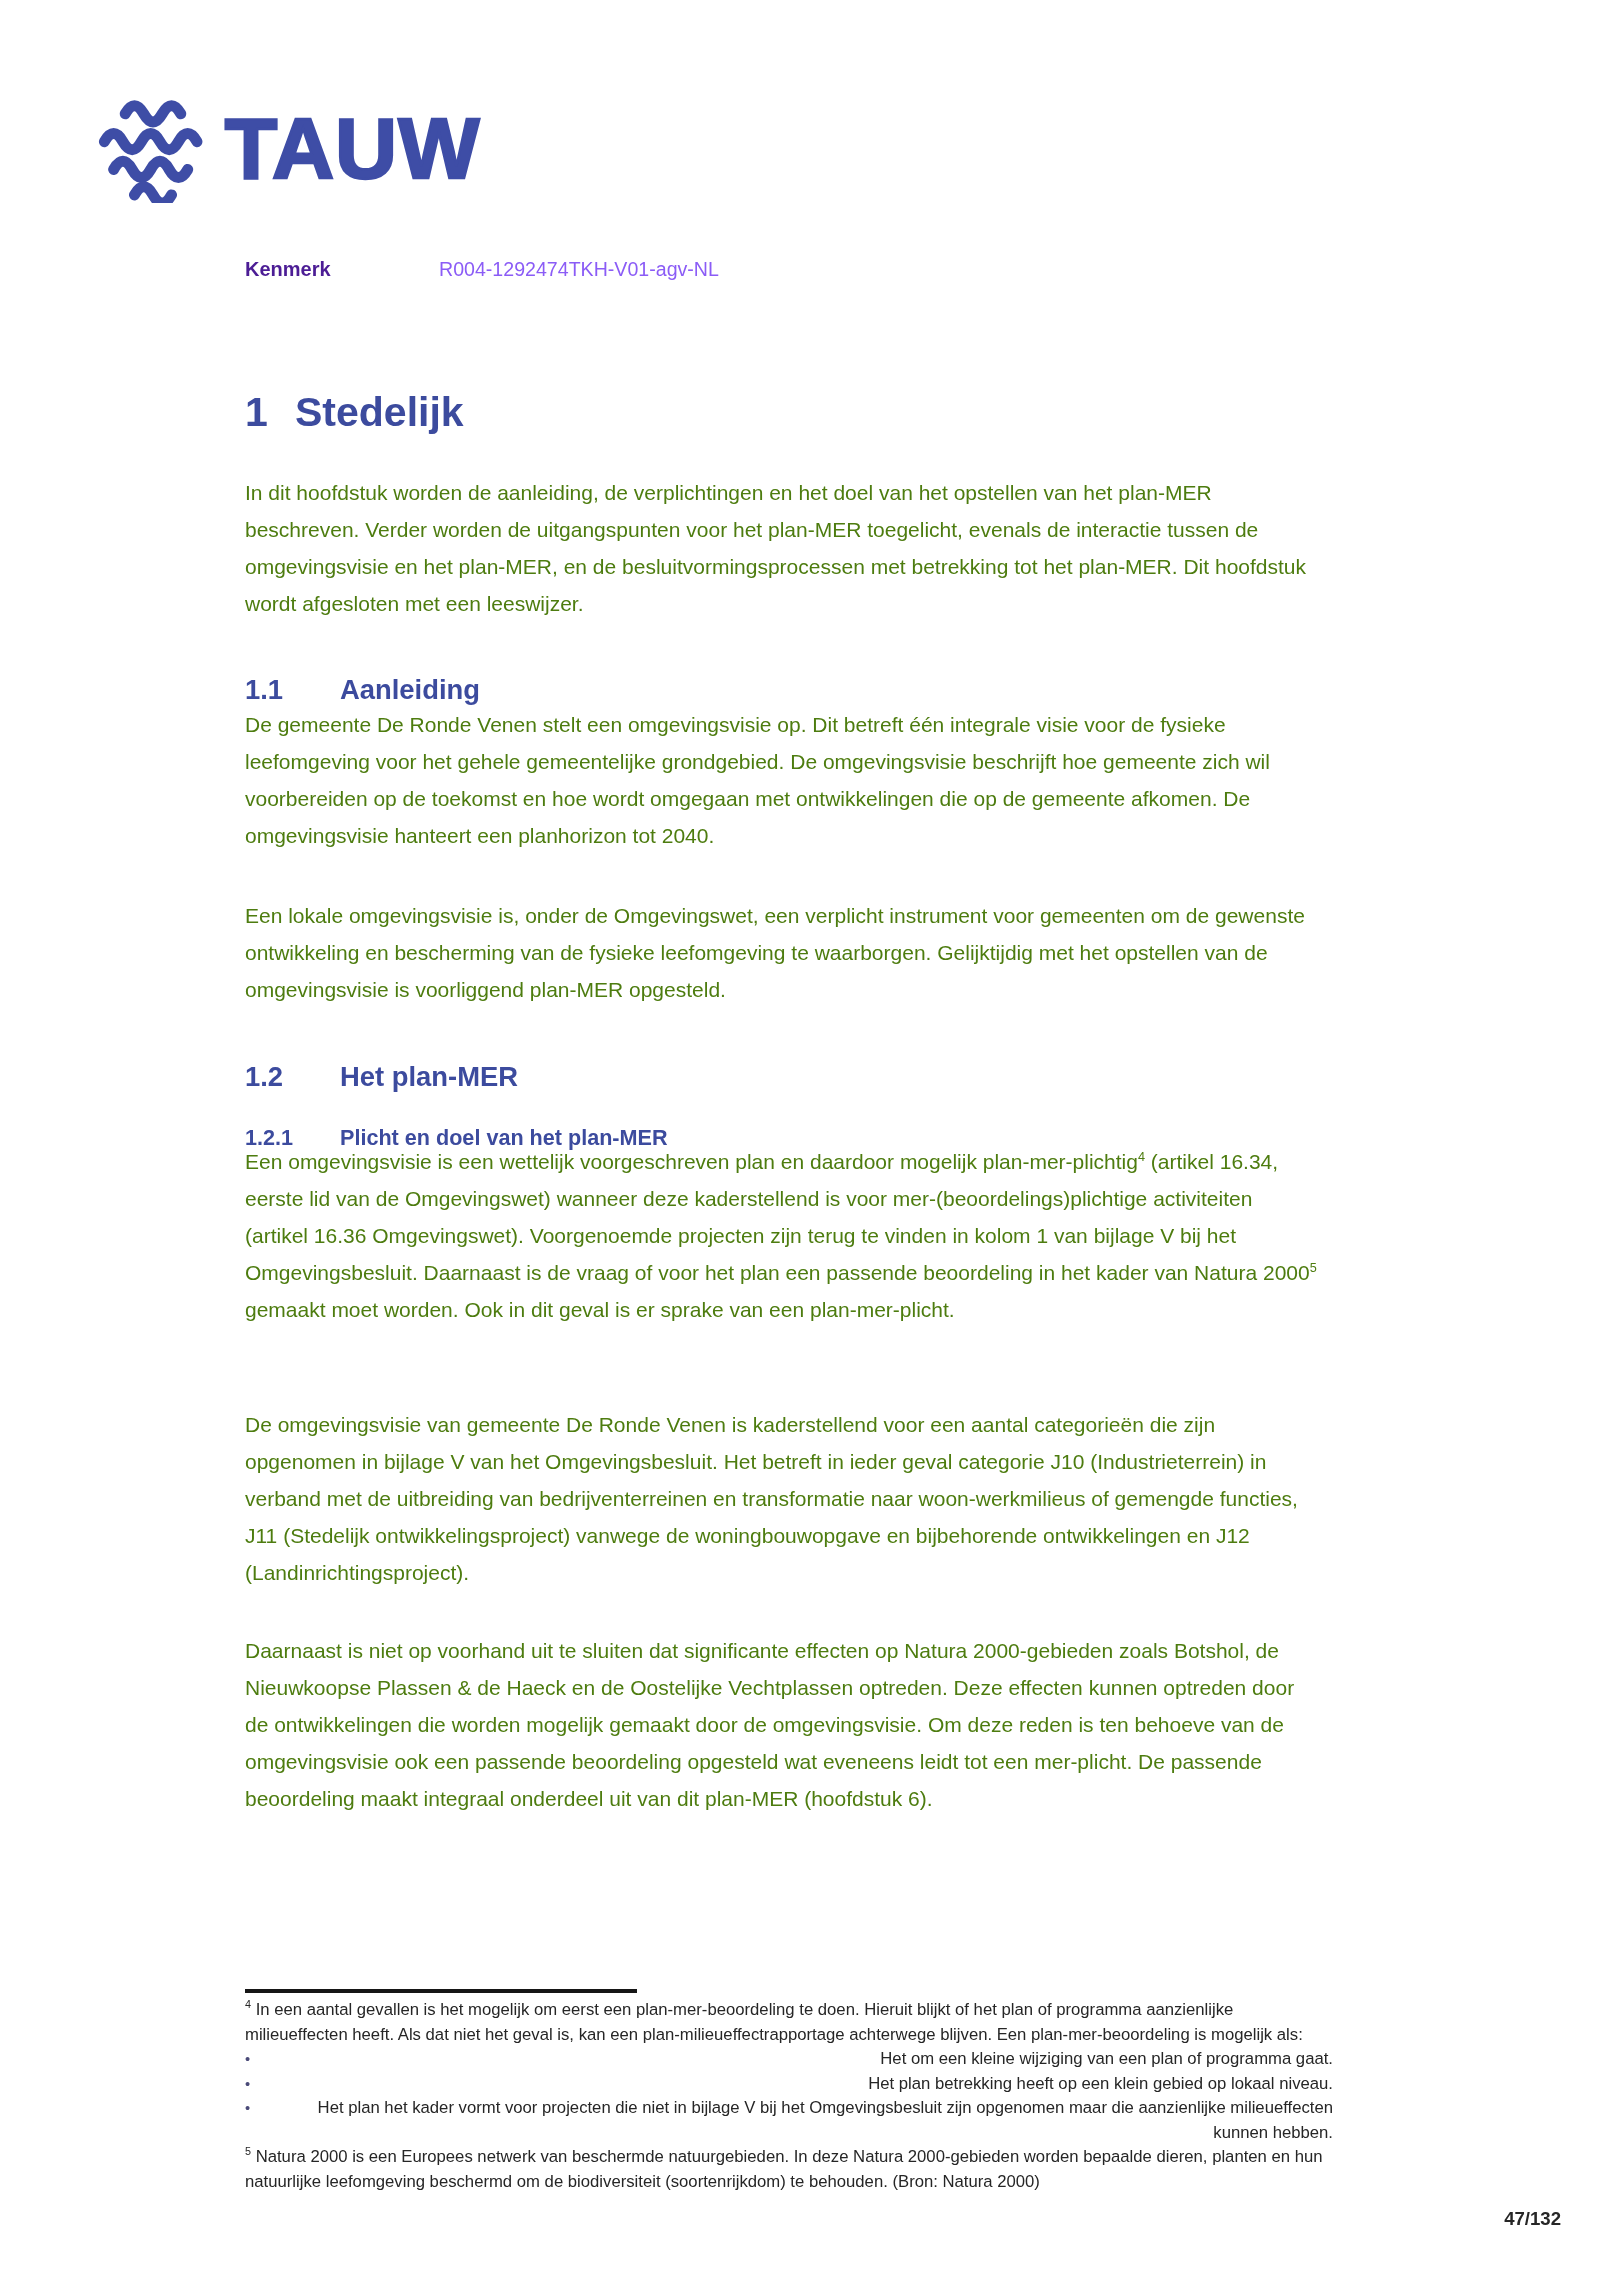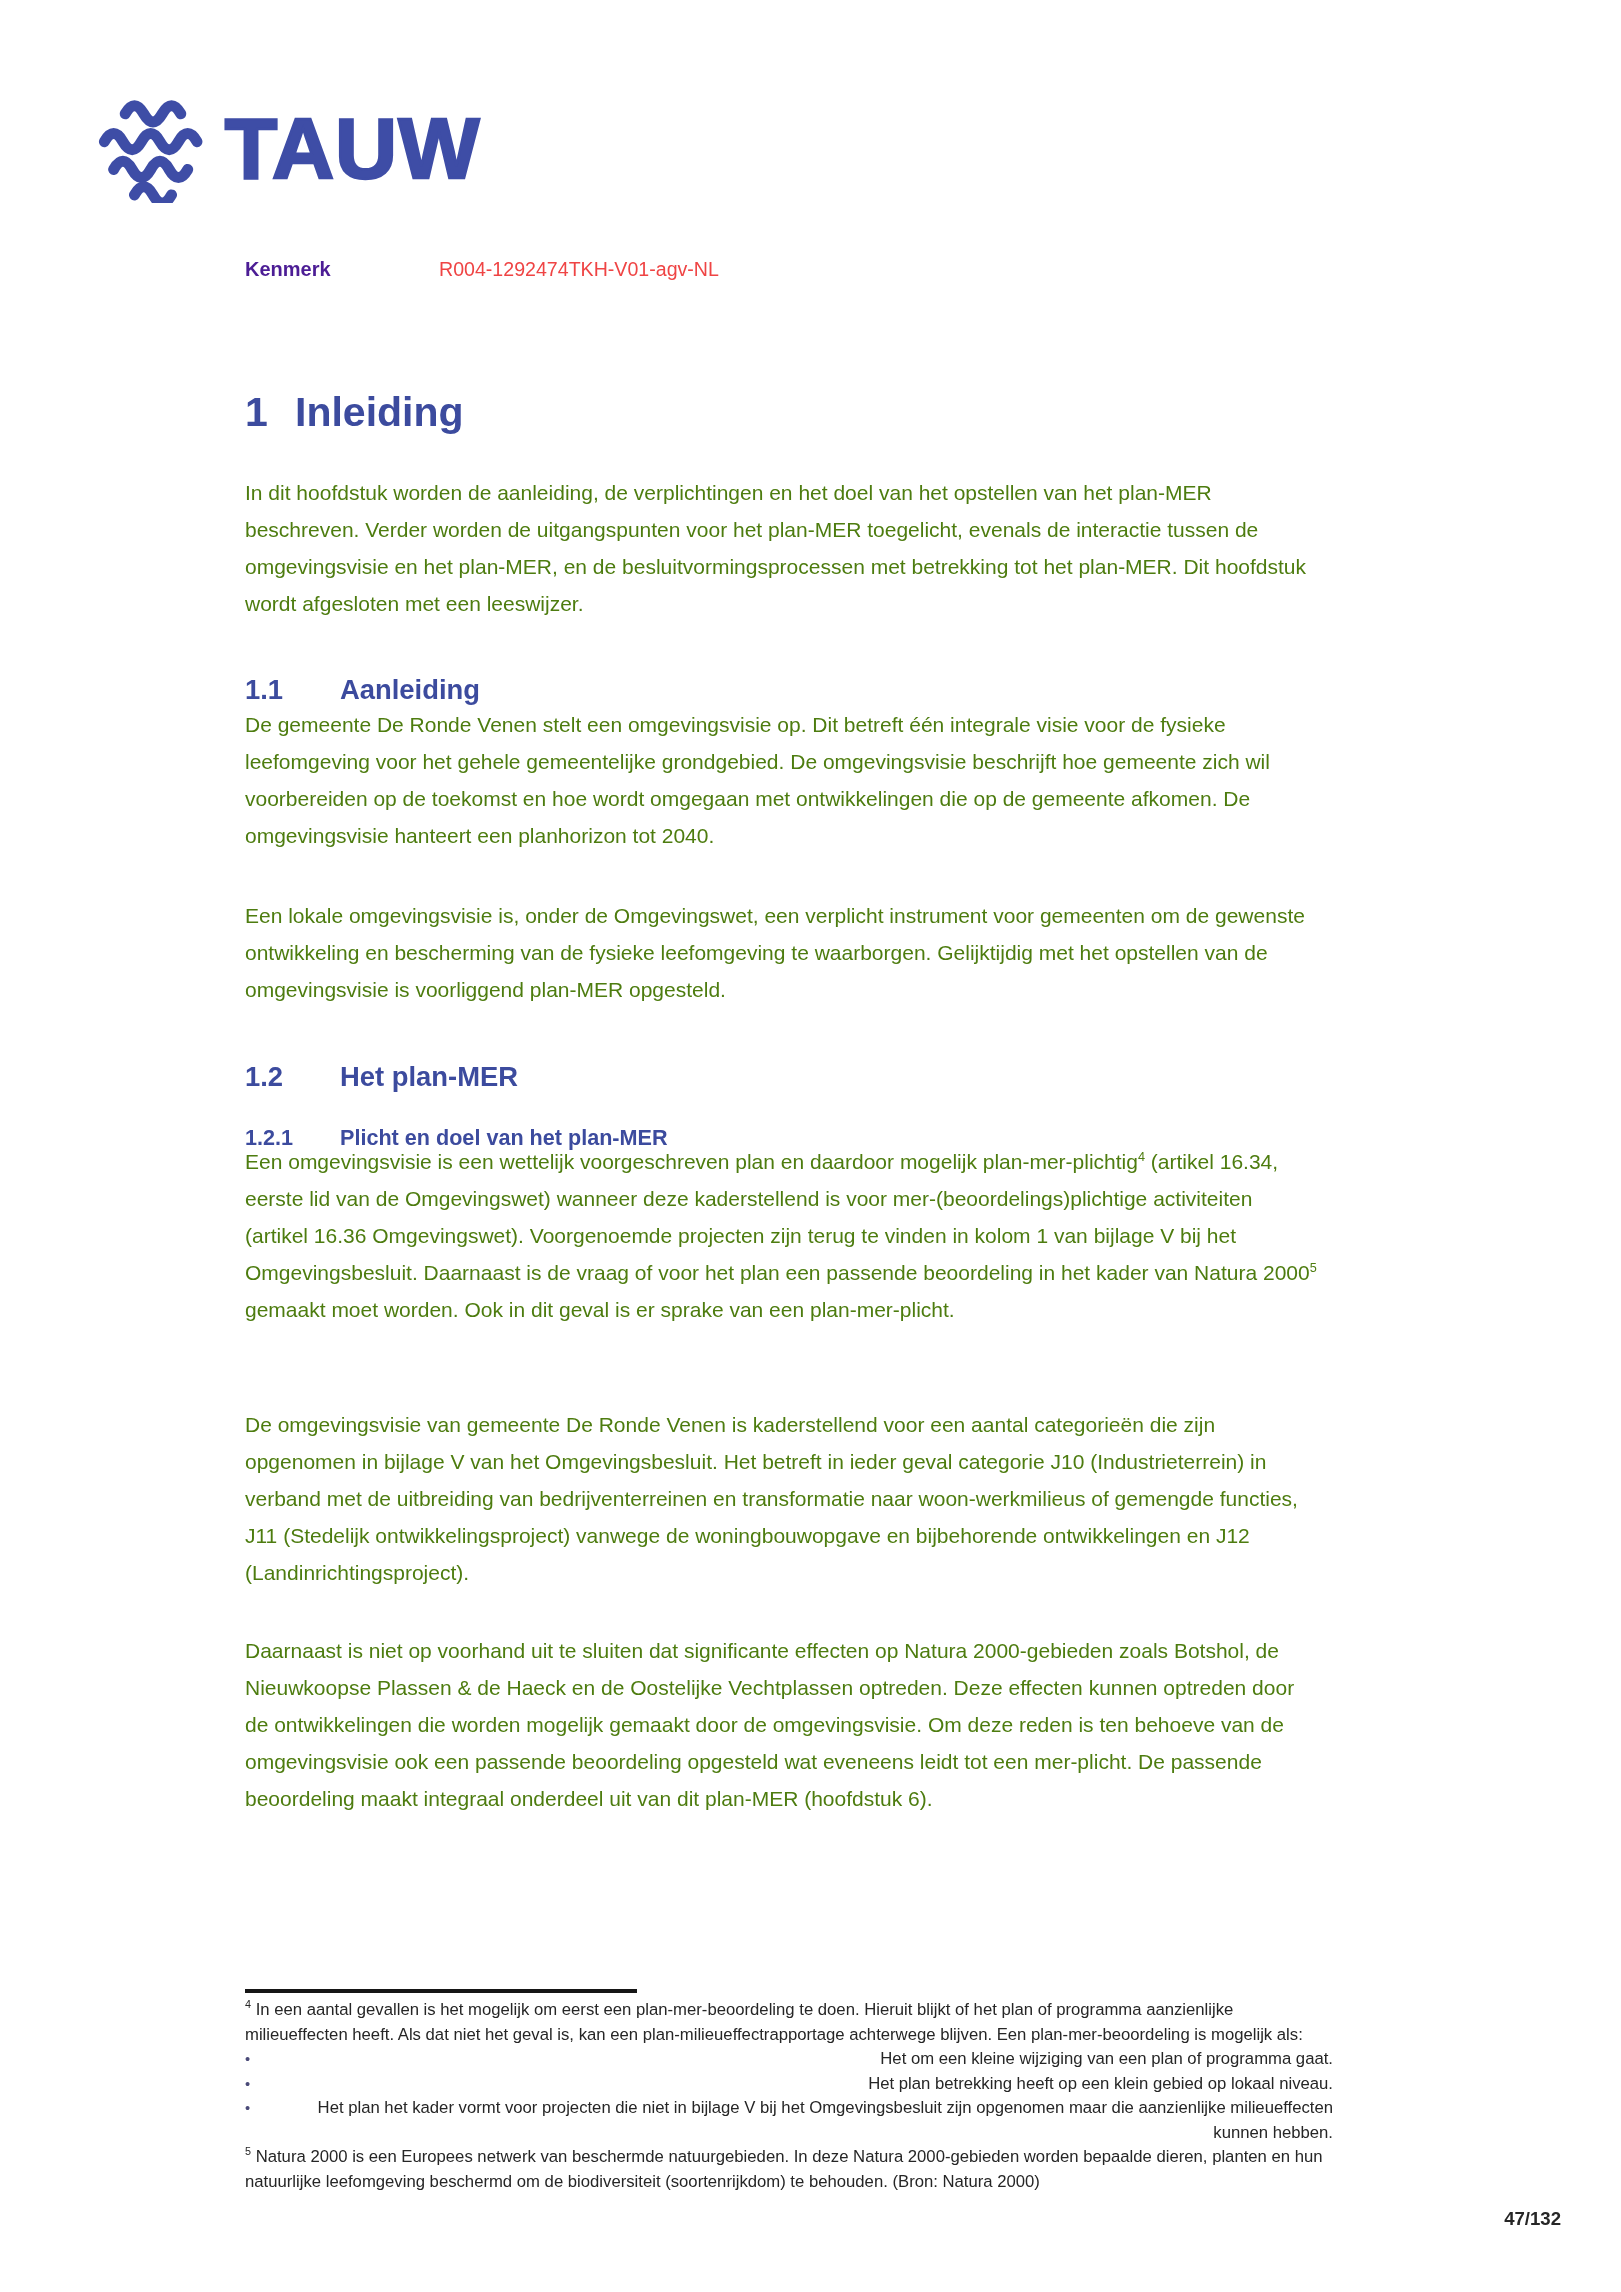--- a/index.html
+++ b/index.html
@@ -18,21 +18,21 @@
   .logo{left:93px;top:93px;display:flex;align-items:center;height:110px;}
   .logo-mark{width:120px;height:110px;flex:0 0 120px;}
   .logo-word{
     font-size:86px;font-weight:bold;color:#3E4DA6;
     letter-spacing:1px;line-height:1;margin-left:11.8px;
     -webkit-text-stroke:2.5px #3E4DA6;
   }
 
   
   .kenmerk-label{left:245px;top:258px;font-size:20px;font-weight:bold;color:#4c1d95;}
-  .kenmerk-value{left:439px;top:258px;font-size:19.6px;color:#ef4444;}
+  .kenmerk-value{left:439px;top:258px;font-size:19.6px;color:#8b5cf6;}
 
   
   .h1{font-size:41px;font-weight:bold;color:#3C4B9E;line-height:1.2;}
   .h2{font-size:27.4px;font-weight:bold;color:#3C4B9E;line-height:1.2;}
   .h3{font-size:21.6px;font-weight:bold;color:#3C4B9E;line-height:1.2;}
   .h-title{position:absolute;white-space:nowrap;}
 
   
   .body-text{
     width:1073px;font-size:21px;line-height:37px;color:#4d7c0f;
@@ -64,21 +64,21 @@
       <path d="M34 88 Q42 74 50 88 T66 88"></path>
     </svg>
     <span class="logo-word">TAUW</span>
   </div>
 
   <span class="abs kenmerk-label">Kenmerk</span>
   <span class="abs kenmerk-value">R004-1292474TKH-V01-agv-NL</span>
 
   <div class="abs h1" style="left:245px;top:388px;">
     <span>1</span>
-    <span class="h-title" style="left:50px;">Inleiding</span>
+    <span class="h-title" style="left:50px;">Stedelijk</span>
   </div>
 
   <p class="abs body-text" style="left:245px;top:474px;">In dit hoofdstuk worden de aanleiding, de verplichtingen en het doel van het opstellen van het plan-MER beschreven. Verder worden de uitgangspunten voor het plan-MER toegelicht, evenals de interactie tussen de omgevingsvisie en het plan-MER, en de besluitvormingsprocessen met betrekking tot het plan-MER. Dit hoofdstuk wordt afgesloten met een leeswijzer.</p>
 
   <div class="abs h2" style="left:245px;top:674px;">
     <span>1.1</span>
     <span class="h-title" style="left:95px;">Aanleiding</span>
   </div>
   <p class="abs body-text" style="left:245px;top:706px;">De gemeente De Ronde Venen stelt een omgevingsvisie op. Dit betreft één integrale visie voor de fysieke leefomgeving voor het gehele gemeentelijke grondgebied. De omgevingsvisie beschrijft hoe gemeente zich wil voorbereiden op de toekomst en hoe wordt omgegaan met ontwikkelingen die op de gemeente afkomen. De omgevingsvisie hanteert een planhorizon tot 2040.</p>
   <p class="abs body-text" style="left:245px;top:897px;">Een lokale omgevingsvisie is, onder de Omgevingswet, een verplicht instrument voor gemeenten om de gewenste ontwikkeling en bescherming van de fysieke leefomgeving te waarborgen. Gelijktijdig met het opstellen van de omgevingsvisie is voorliggend plan-MER opgesteld.</p>

